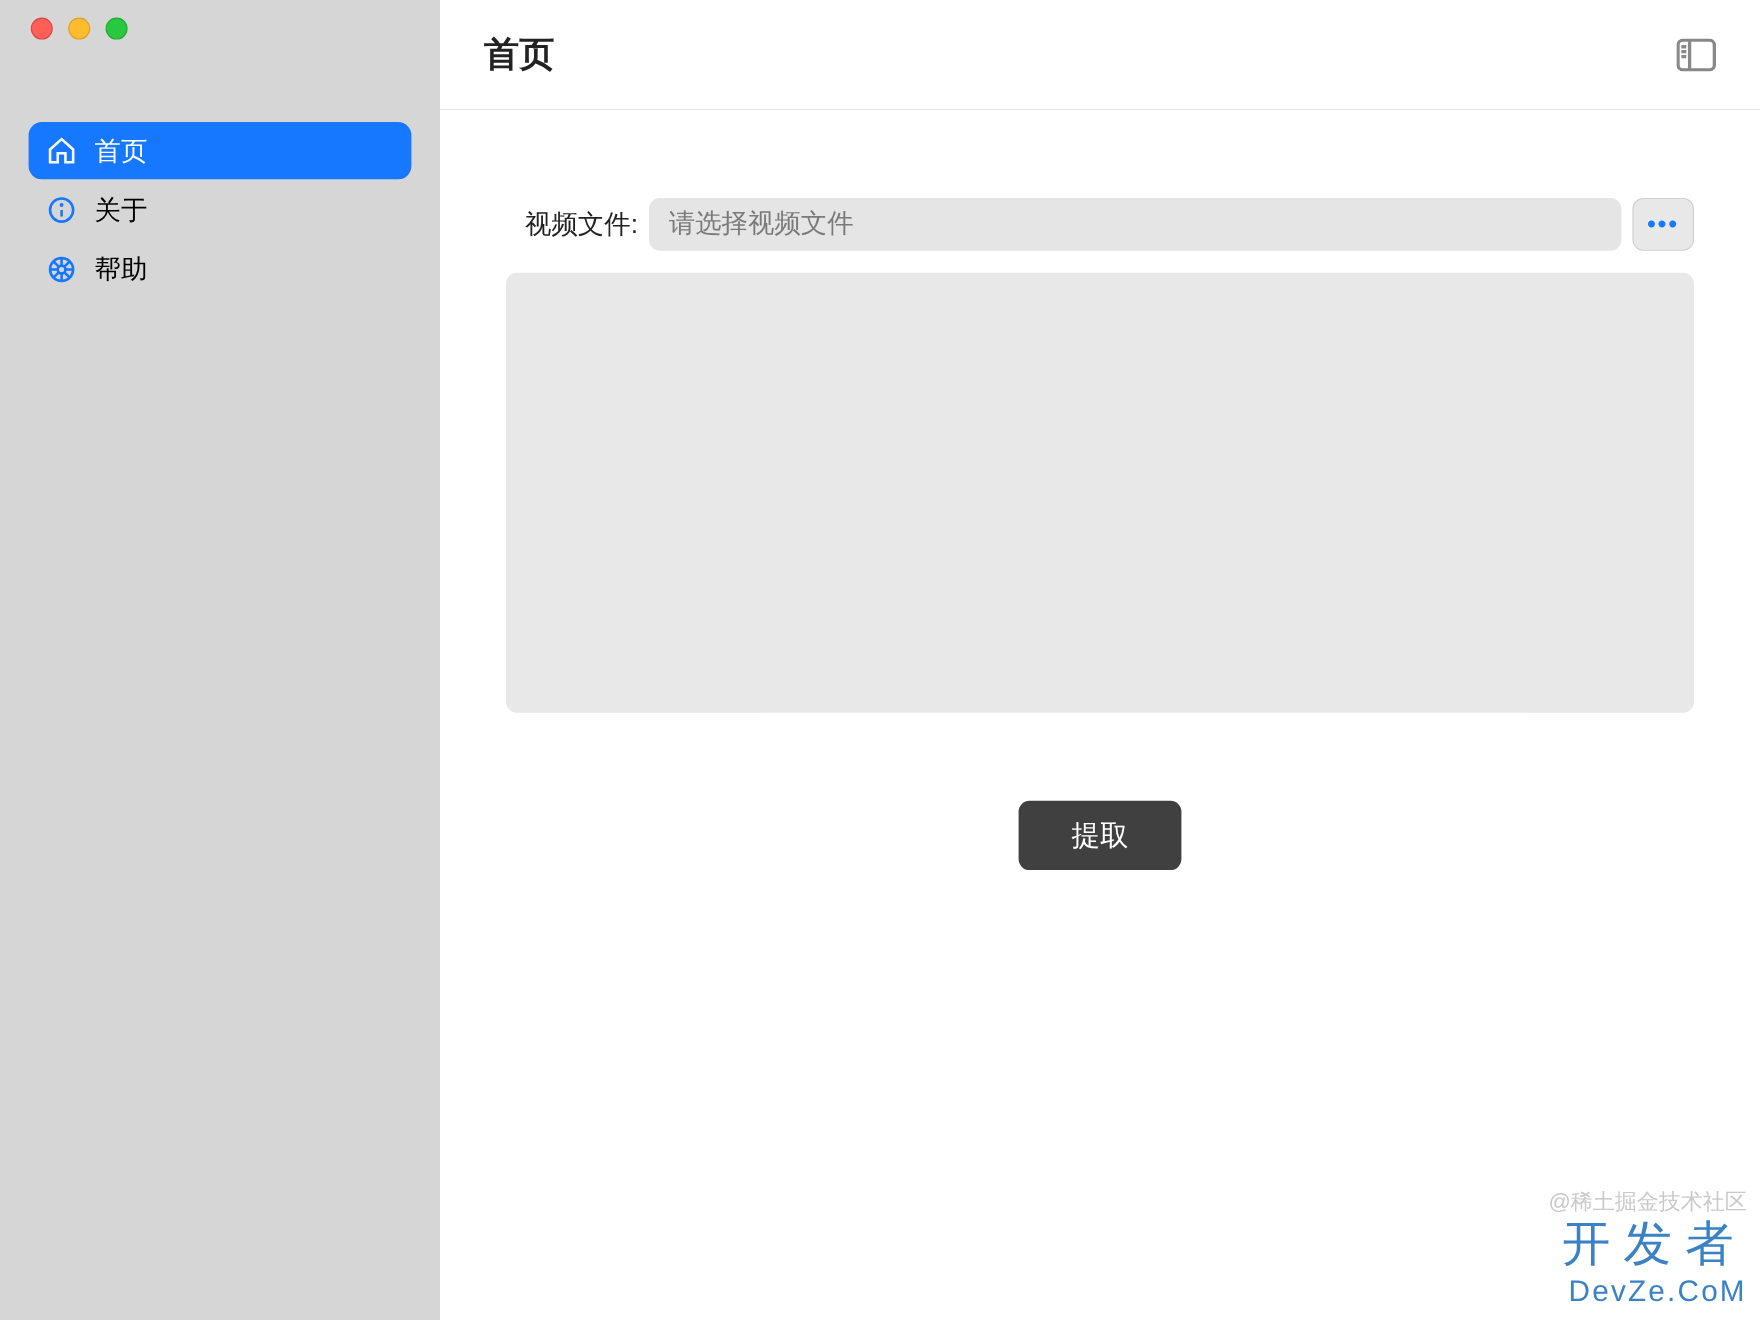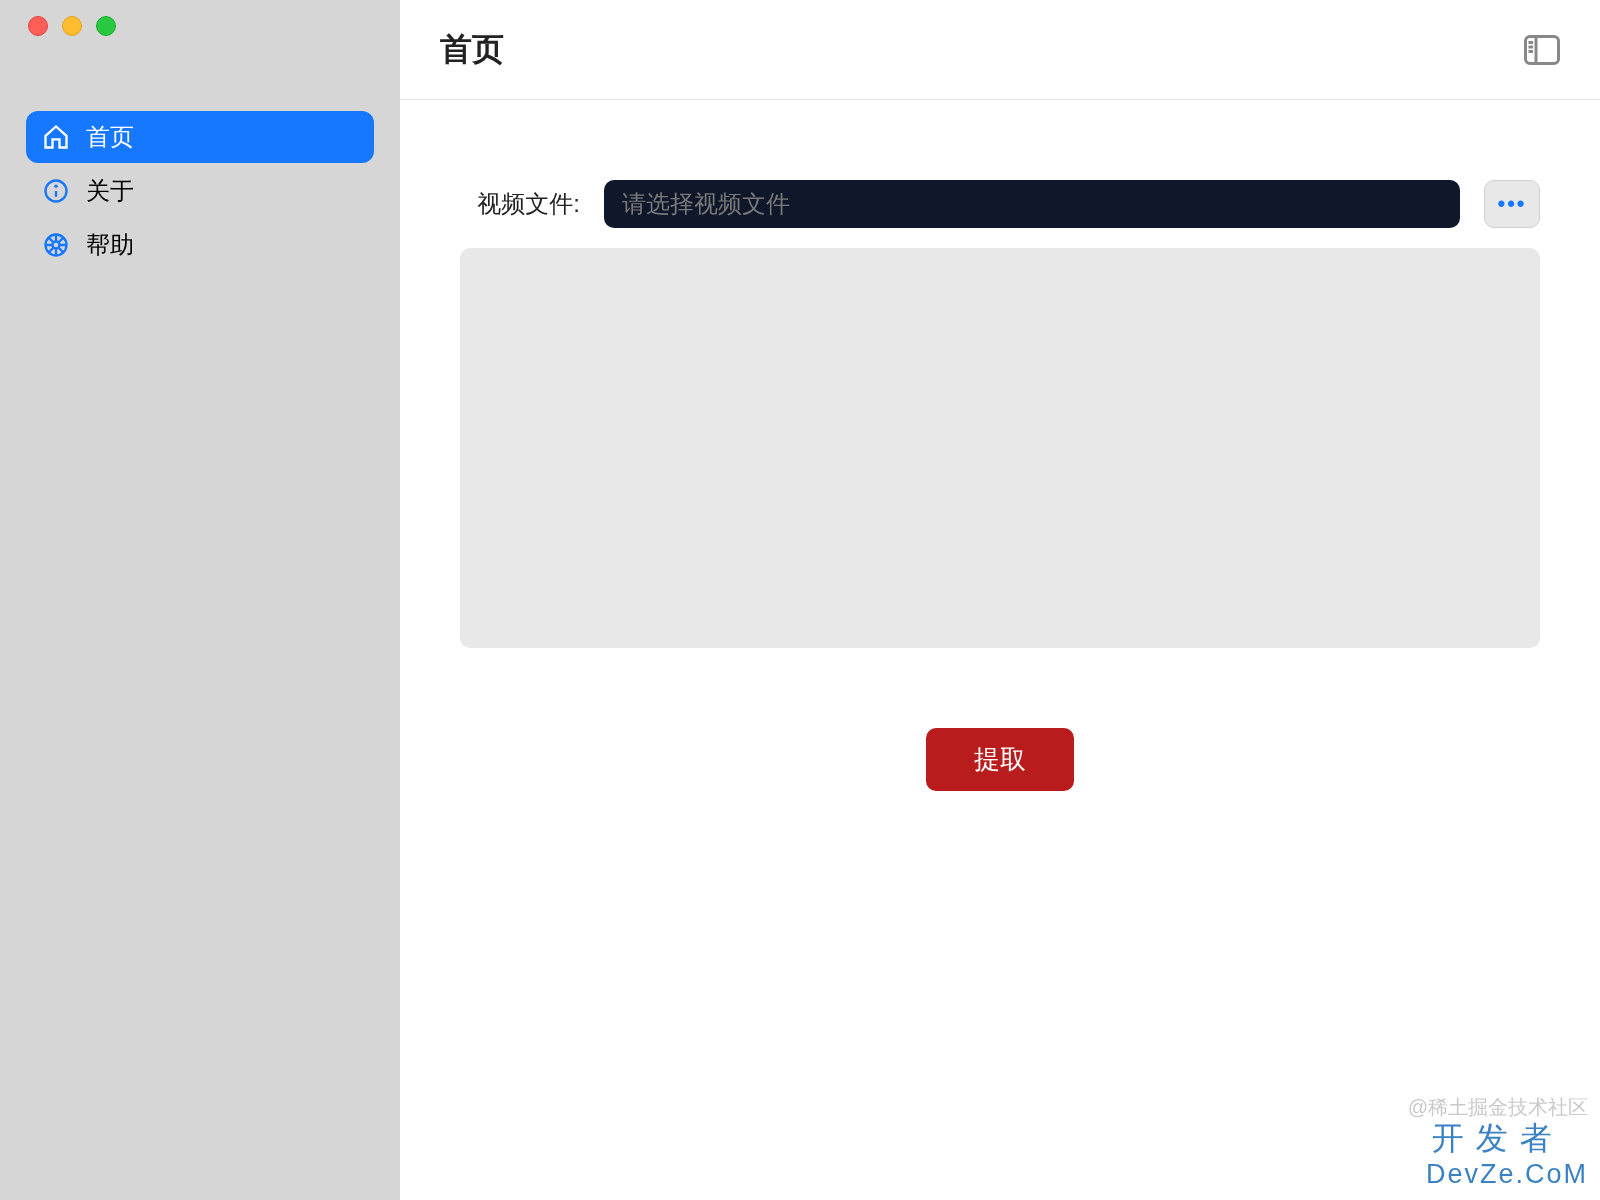--- a/index.html
+++ b/index.html
@@ -80,33 +80,33 @@
 }
 .panel-toggle svg { width:36px; height:30px; stroke:#888; fill:none; stroke-width:2;}
 .content {
   padding: 80px 60px 0 60px;
   display:flex;
   flex-direction:column;
 }
 .file-row {
   display: flex;
   align-items: center;
-  gap: 24px;
+  gap: 10px;
   margin-bottom: 20px;
 }
 .file-label {
   font-size: 24px;
   color: #222;
   width: 120px;
   text-align: right;
 }
 .file-input {
   flex: 1;
   height: 48px;
-  background: #0f172a;
+  background: #e5e5e5;
   border: none;
   border-radius: 10px;
   font-size: 24px;
   padding: 0 18px;
   color: #7a7a7a;
 }
 .file-input::placeholder { color: #7a7a7a; }
 .browse-btn {
   width: 56px;
   height: 48px;
@@ -125,46 +125,45 @@
   height: 400px;
   background: #e8e8e8;
   border-radius: 10px;
 }
 .submit-row {
   display:flex;
   justify-content:center;
   margin-top: 80px;
 }
 .submit-btn {
-  background: #b91c1c;
+  background: #404040;
   color: #fff;
   border: none;
   border-radius: 10px;
   font-size: 26px;
   padding: 14px 48px;
   cursor: pointer;
 }
 .watermark {
   position: absolute;
   right: 12px;
   bottom: 10px;
   text-align: right;
   line-height: 1.2;
 }
 .wm-top {
   font-size: 20px;
   color: #c9c9c9;
   margin-top: 12px;
 }
 .wm-main {
-  font-size: 32px;
+  font-size: 44px;
   letter-spacing: 12px;
   color: #3b82c4;
   font-family: "SimSun", serif;
-  text-align: center;
 }
 .wm-sub {
   font-size: 27px;
   color: #3b82c4;
   letter-spacing: 2px;
 }
 </style>
 </head>
 <body>
 

